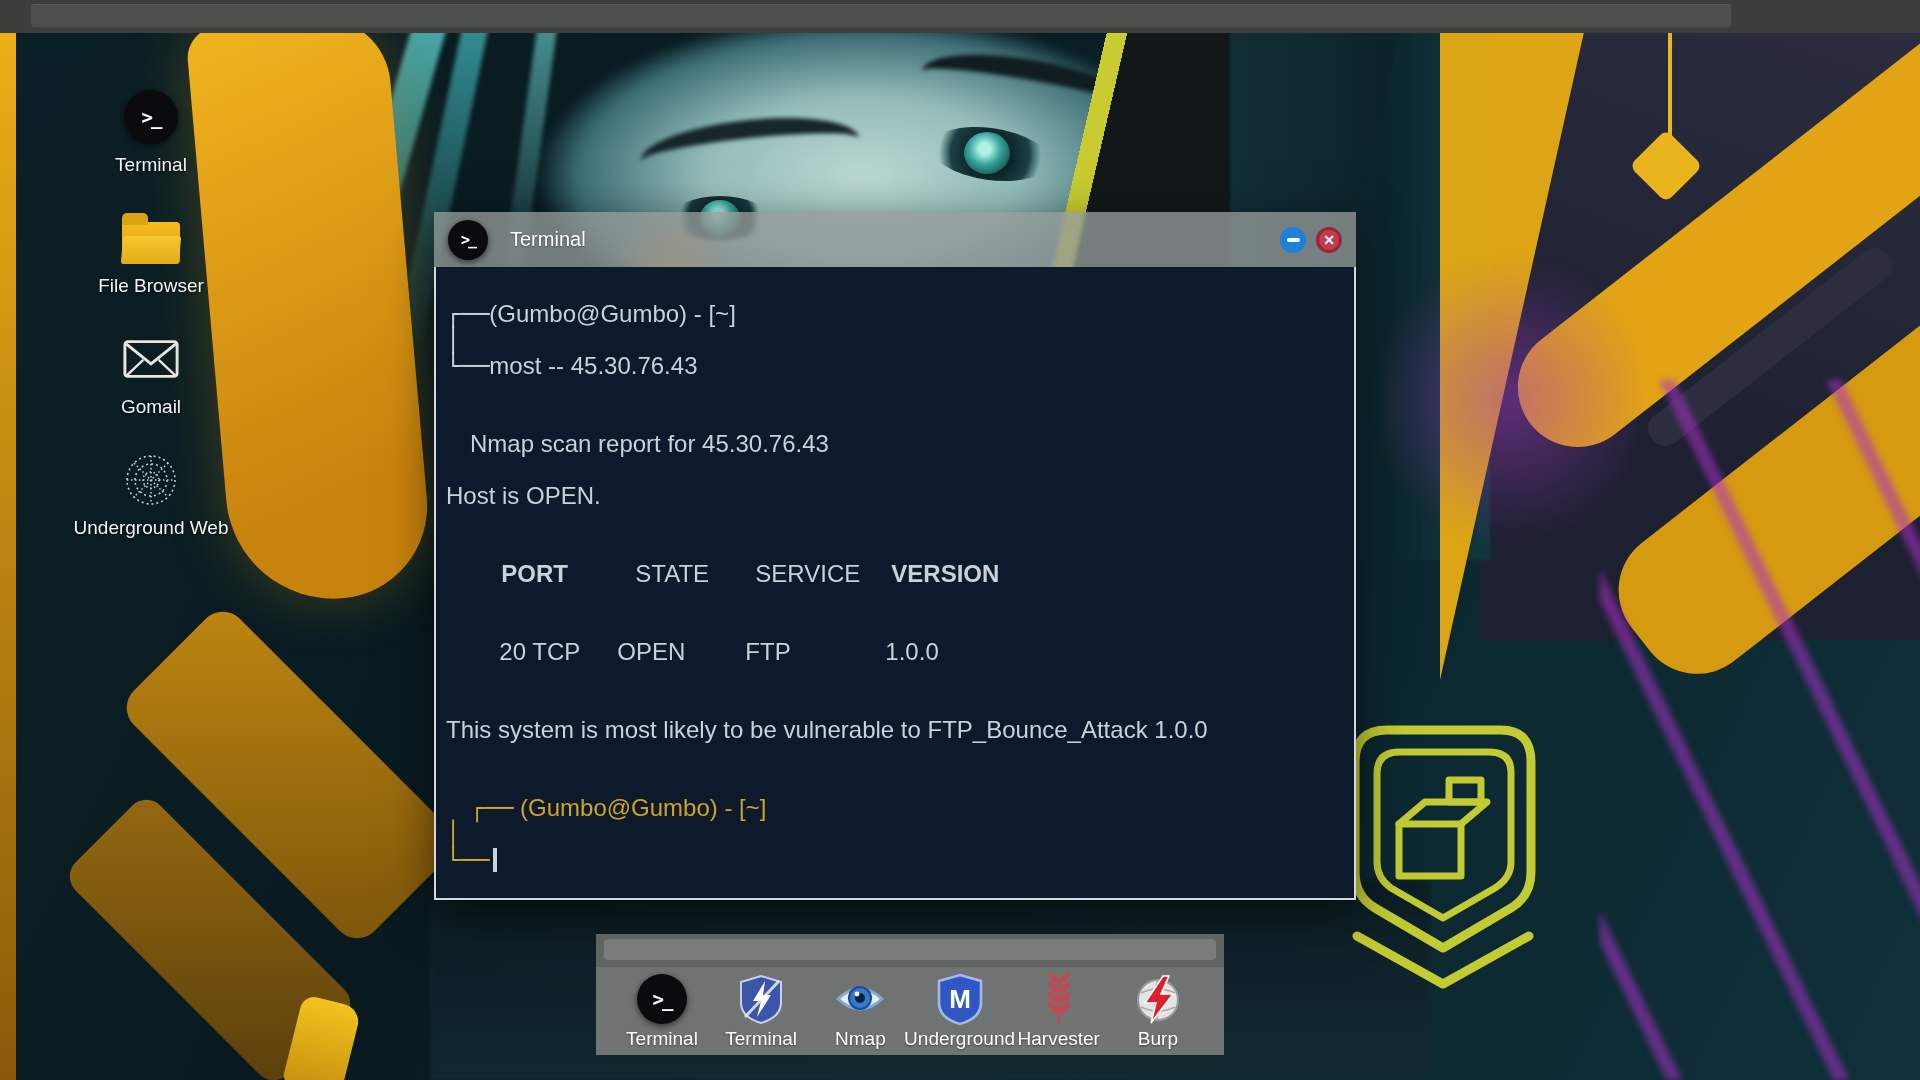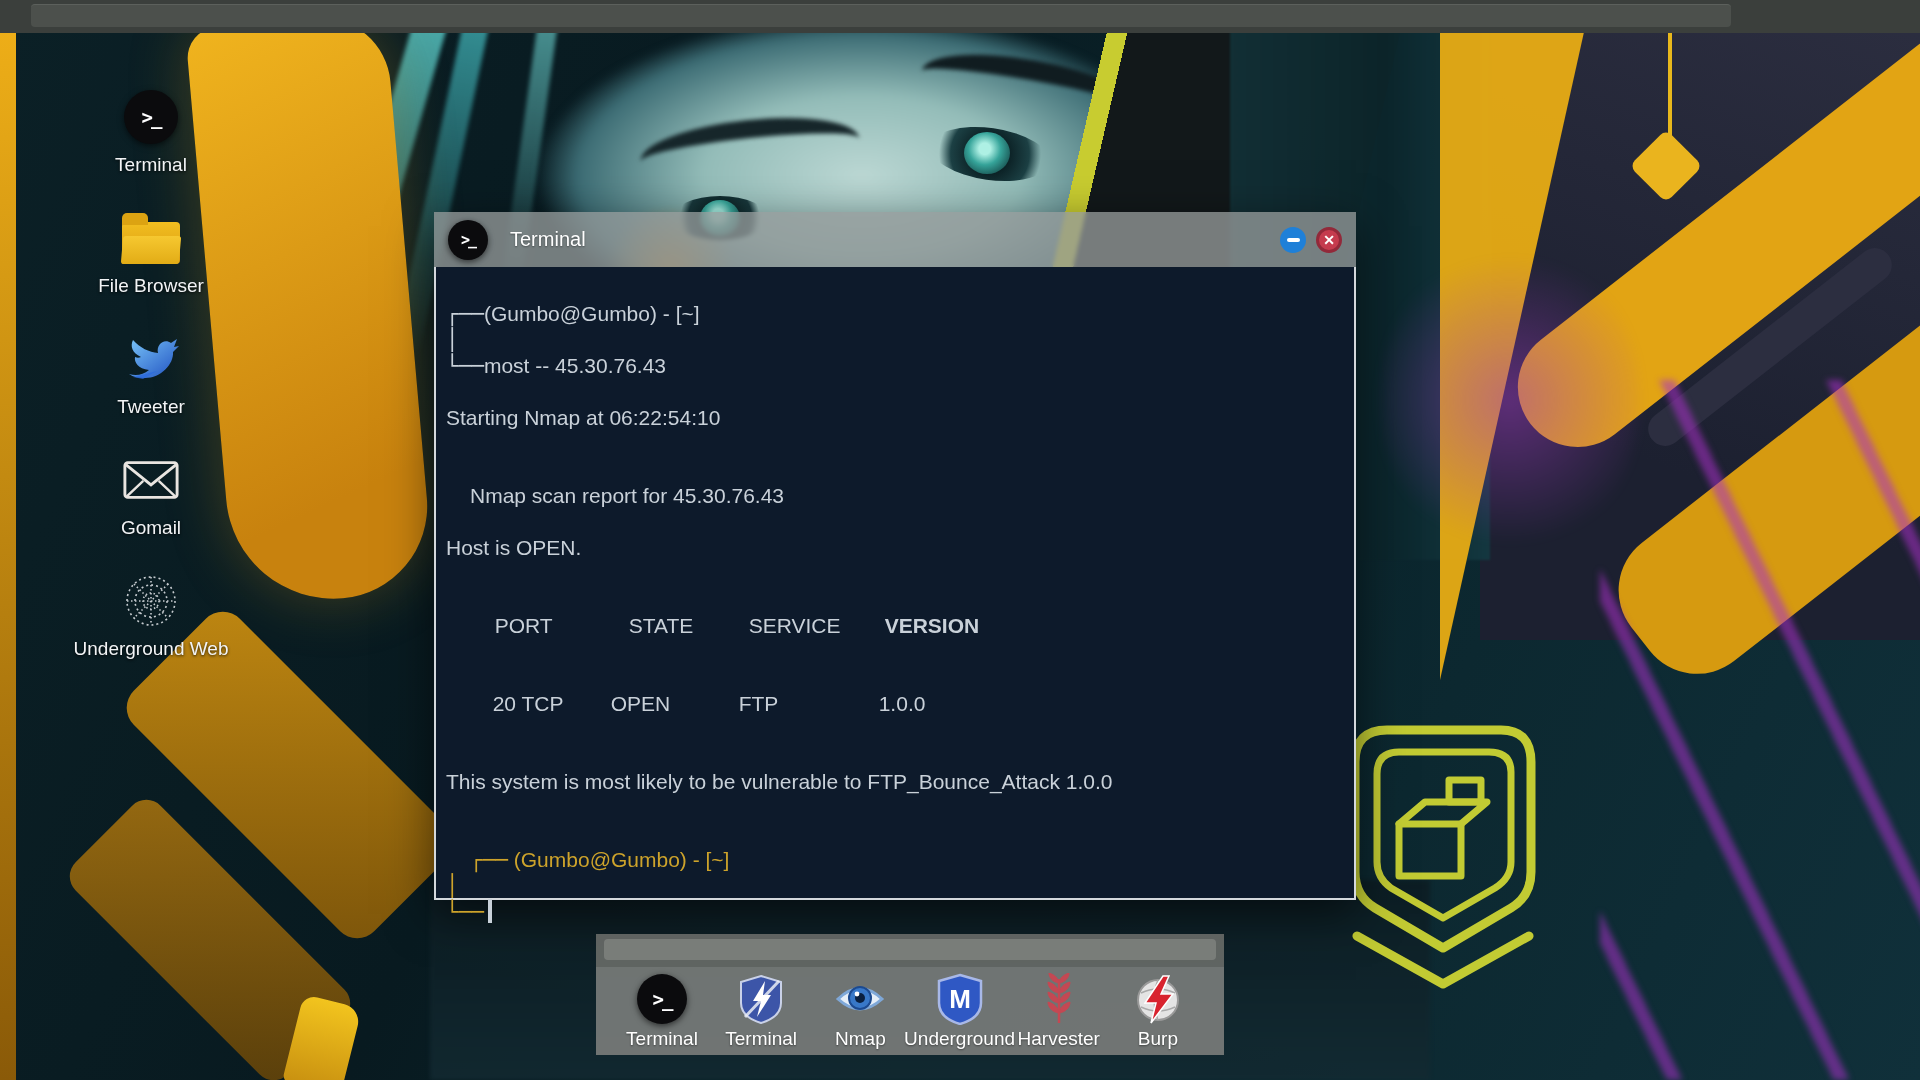--- a/index.html
+++ b/index.html
@@ -129,29 +129,29 @@
   .win-title { color:#ffffff; font-size:20px; margin-left:22px; flex:1;
         text-shadow:0 1px 2px rgba(0,0,0,.4); }
   .winbtn { width:26px; height:26px; border-radius:50%; border:none; cursor:pointer;
         display:flex; align-items:center; justify-content:center; margin-left:10px; }
   .btn-min { background:#1f80d8; }
   .btn-min i { display:block; width:13px; height:4px; background:#fff; border-radius:2px; }
   .btn-close { background:#c53b4e; border:3px solid #92293a; color:#fff; font-size:14px;
         font-weight:bold; line-height:1; }
 
   .term-body { height:633px; background:#0d1a2b; border:2px solid #d4d8dc; border-top:none;
-        padding:34px 14px 0 10px; color:#c9d1d9; font-size:21px; }
+        padding:34px 14px 0 10px; color:#c9d1d9; font-size:24px; }
   .t-line { line-height:26px; min-height:26px; white-space:pre; }
   .glyph { font-family:"DejaVu Sans Mono", monospace; }
   .gap1 { margin-top:26px; }
   .gap2 { margin-top:52px;margin-left:24px; }
   .prompt2, .prompt2 .glyph { color:#cda32b; }
   .tcell { display:inline-block; }
   .c0 { width:118px; } .c1 { width:128px; } .c2 { width:132px; }
-  .hdr .c0 { padding-left:2px; } .hdr .c1 { padding-left:18px; } .hdr .c2 { padding-left:10px; }
+  .hdr .c0 { padding-left:2px;font-weight:bold; } .hdr .c1 { padding-left:18px; } .hdr .c2 { padding-left:10px; }
   .hdr .c3 { padding-left:14px;font-weight:bold; } .row .c3 { padding-left:8px; }
   .cursor { display:inline-block; width:4px; height:24px; background:#c9d1d9;
         vertical-align:-4px; margin-left:4px; }
 
   
   .dock { position:absolute; left:596px; top:934px; width:628px; z-index:5; }
   .dock-strip { position:relative; height:33px; background:rgba(104,107,104,.9); }
   .dock-strip i { position:absolute; left:8px; top:5px; width:612px; height:21px;
         background:rgba(124,127,124,.9); border-radius:4px; display:block; }
   .dock-main { height:88px; background:rgba(125,128,125,.88); display:flex;
@@ -222,35 +222,20 @@
       <div class="desk-label">Terminal</div>
     </div>
 
     <div class="desk-item">
       <div class="icon-box">
           <div class="folder"></div>
         </div>
       <div class="desk-label">File Browser</div>
     </div>
 
-    <div class="desk-item">
-      <div class="icon-box">
-        <svg width="56" height="48" viewBox="0 0 56 44">
-          <defs>
-              <linearGradient id="bg1" x1="0" y1="0" x2="1" y2="1">
-            <stop offset="0" stop-color="#79c4f8"></stop>
-                <stop offset="1" stop-color="#1e4fc0"></stop>
-              </linearGradient>
-            </defs>
-          <path fill="url(#bg1)" d="M6,37 C13,39 20,38 26,33 C15,32 11,25 12,20 C14,21 16,21 18,20 C9,16 7,9 10,3 C17,11 26,15 35,16 C33,8 41,1 48,6 L54,2 L51,10 L56,9 L50,15 C51,27 38,41 22,41 C16,41 10,40 6,37 Z"></path>
-          <path fill="#2a6ae0" opacity=".7" d="M10,40 L34,34 L20,42 Z"></path>
-        </svg>
-      </div>
-      <div class="desk-label">Tweeter</div>
-    </div>
 
     <div class="desk-item">
       <div class="icon-box">
         <svg width="60" height="46" viewBox="0 0 60 46">
           <rect x="3" y="5" width="54" height="36" rx="3" fill="none" stroke="#e9e5e1" stroke-width="3"></rect>
           <path d="M4,7 L30,28 L56,7" fill="none" stroke="#e9e5e1" stroke-width="3"></path>
           <path d="M5,40 L22,24 M55,40 L38,24" stroke="#e9e5e1" stroke-width="2.5"></path>
         </svg>
       </div>
       <div class="desk-label">Gomail</div>
@@ -285,21 +270,20 @@
       <button class="winbtn btn-close">
           <span>✕</span>
         </button>
     </div>
 
     <div class="term-body">
       <div class="t-line"><span class="glyph">┌──</span><span>(Gumbo@Gumbo) - [~]</span></div>
       <div class="t-line"><span class="glyph">│</span></div>
       <div class="t-line"><span class="glyph">└──</span><span>most -- 45.30.76.43</span></div>
 
-      <div class="t-line gap1">Starting Nmap at 06:22:54:10</div>
       <div class="t-line gap2">Nmap scan report for 45.30.76.43</div>
       <div class="t-line gap1">Host is OPEN.</div>
 
       <div class="t-line gap1 hdr">
         <span class="tcell c0">PORT</span><span class="tcell c1">STATE</span><span class="tcell c2">SERVICE</span><span class="tcell c3">VERSION</span>
       </div>
       <div class="t-line row">
         <span class="tcell c0">20 TCP</span><span class="tcell c1">OPEN</span><span class="tcell c2">FTP</span><span class="tcell c3">1.0.0</span>
       </div>
 

